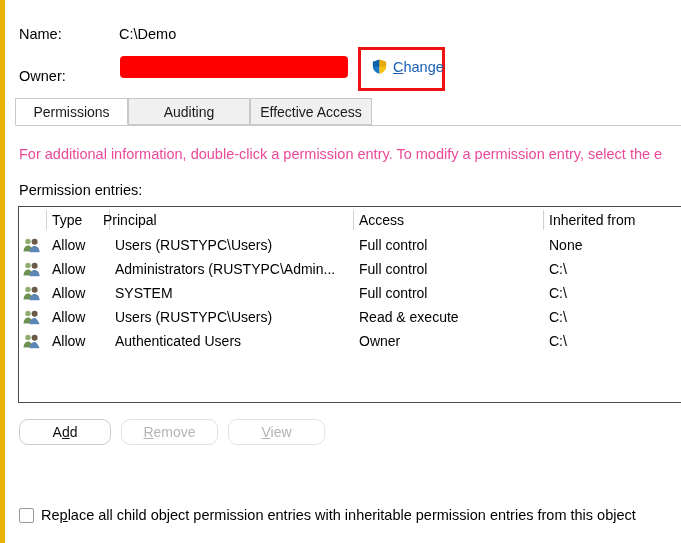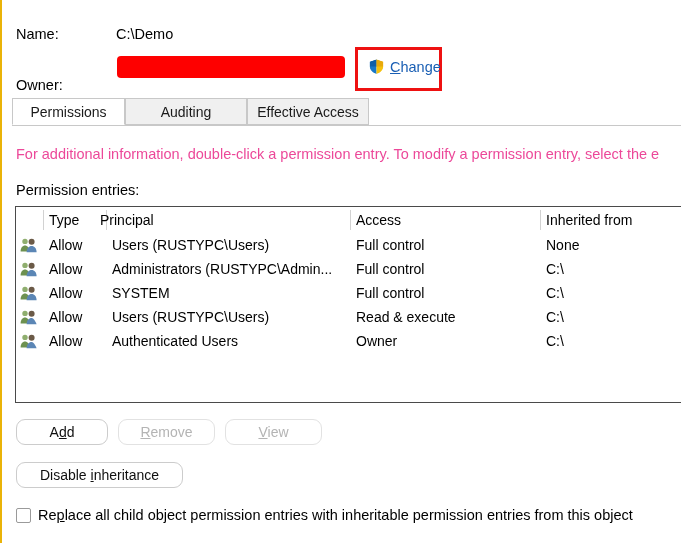--- a/index.html
+++ b/index.html
@@ -12,35 +12,35 @@
     background: #ffffff;
     font-family: "Liberation Sans", sans-serif;
     color: #000000;
     overflow: hidden;
   }
   #window {
     position: relative;
     width: 681px;
     height: 543px;
     background: #ffffff;
-    border-left: 2px solid #eab308;
+    border-left: 5px solid #eab308;
     box-sizing: border-box;
     overflow: hidden;
   }
 
   
   .hdr-row {
     position: absolute;
     left: 14px;
     height: 22px;
     display: flex;
     align-items: center;
   }
   #row-name { top: 23px; }
-  #row-owner { top: 74px; }
+  #row-owner { top: 65px; }
   .hdr-label {
     width: 100px;
     font-size: 14.5px;
     color: #000;
   }
   .hdr-value {
     font-size: 14.5px;
     color: #000;
   }
   #owner-redaction {
@@ -364,20 +364,19 @@
       <span class="cell c-type">Allow</span>
       <span class="cell c-principal">Authenticated Users</span>
       <span class="cell c-access">Owner</span>
       <span class="cell c-inherited">C:\</span>
     </div>
   </div>
 
   <div class="btn" id="btn-add">A<span class="acc">d</span>d</div>
   <div class="btn disabled" id="btn-remove"><span class="acc">R</span>emove</div>
   <div class="btn disabled" id="btn-view"><span class="acc">V</span>iew</div>
-  <div class="btn" id="btn-disable">Disable <span class="acc">i</span>nheritance</div>
 
   <div id="replace-row">
     <div id="replace-box"></div>
     <span id="replace-label">Re<span class="acc">p</span>lace all child object permission entries with inheritable permission entries from this object</span>
   </div>
 
 </div>
 
 </body></html>

